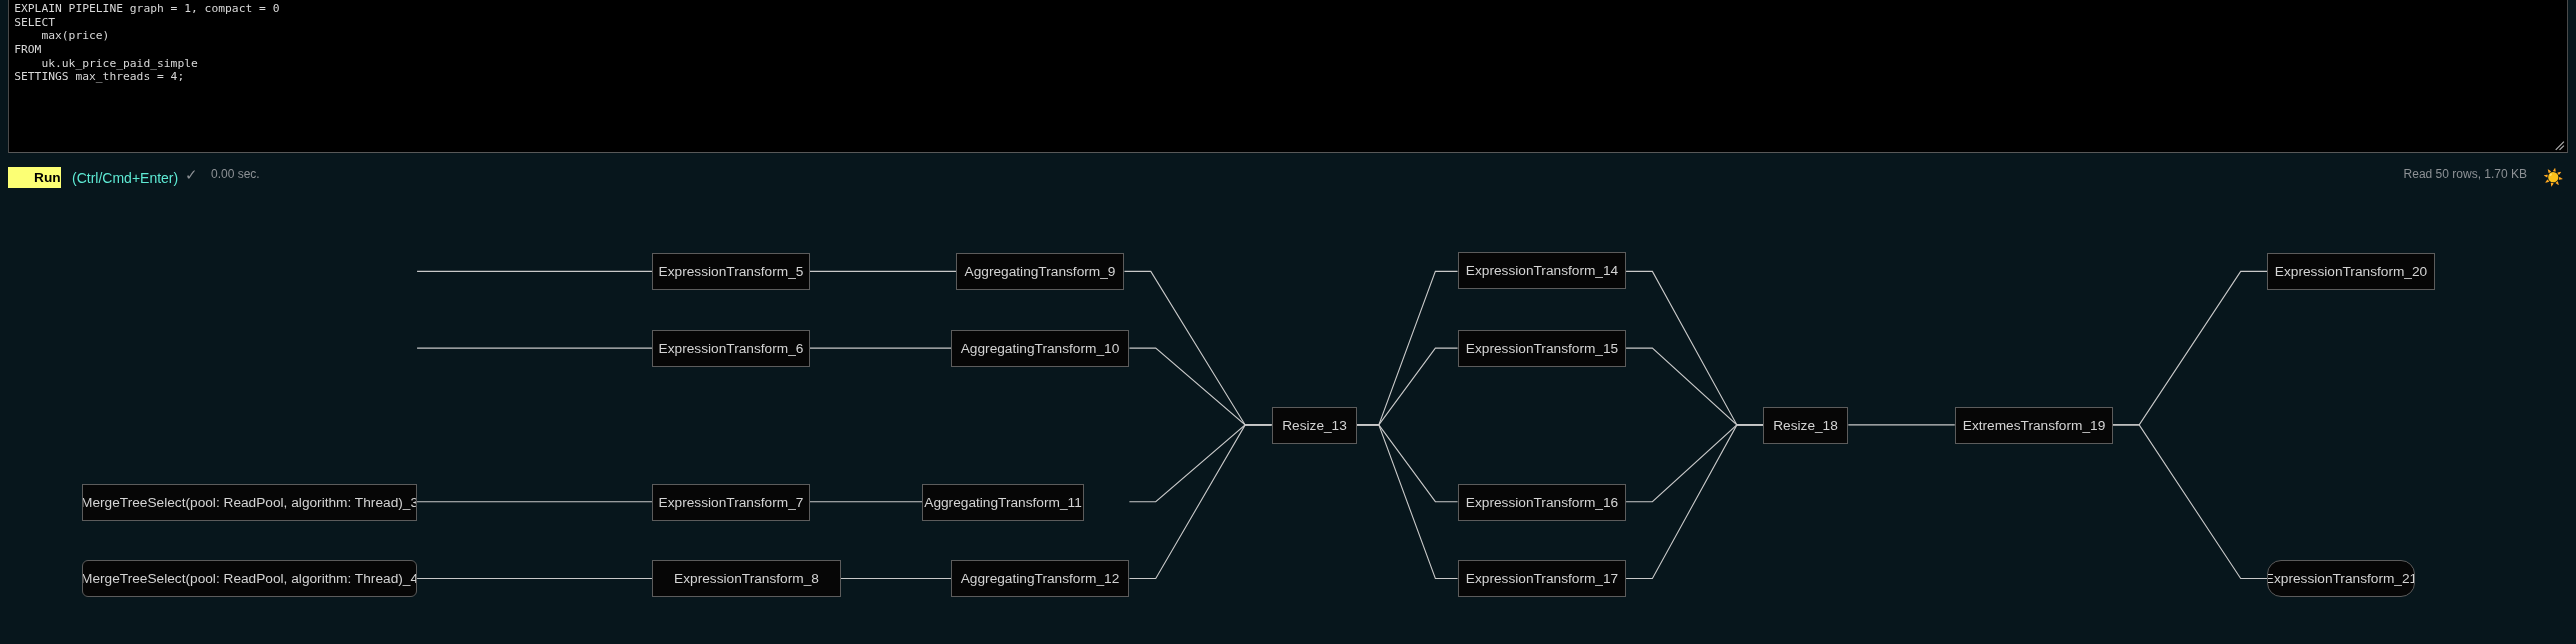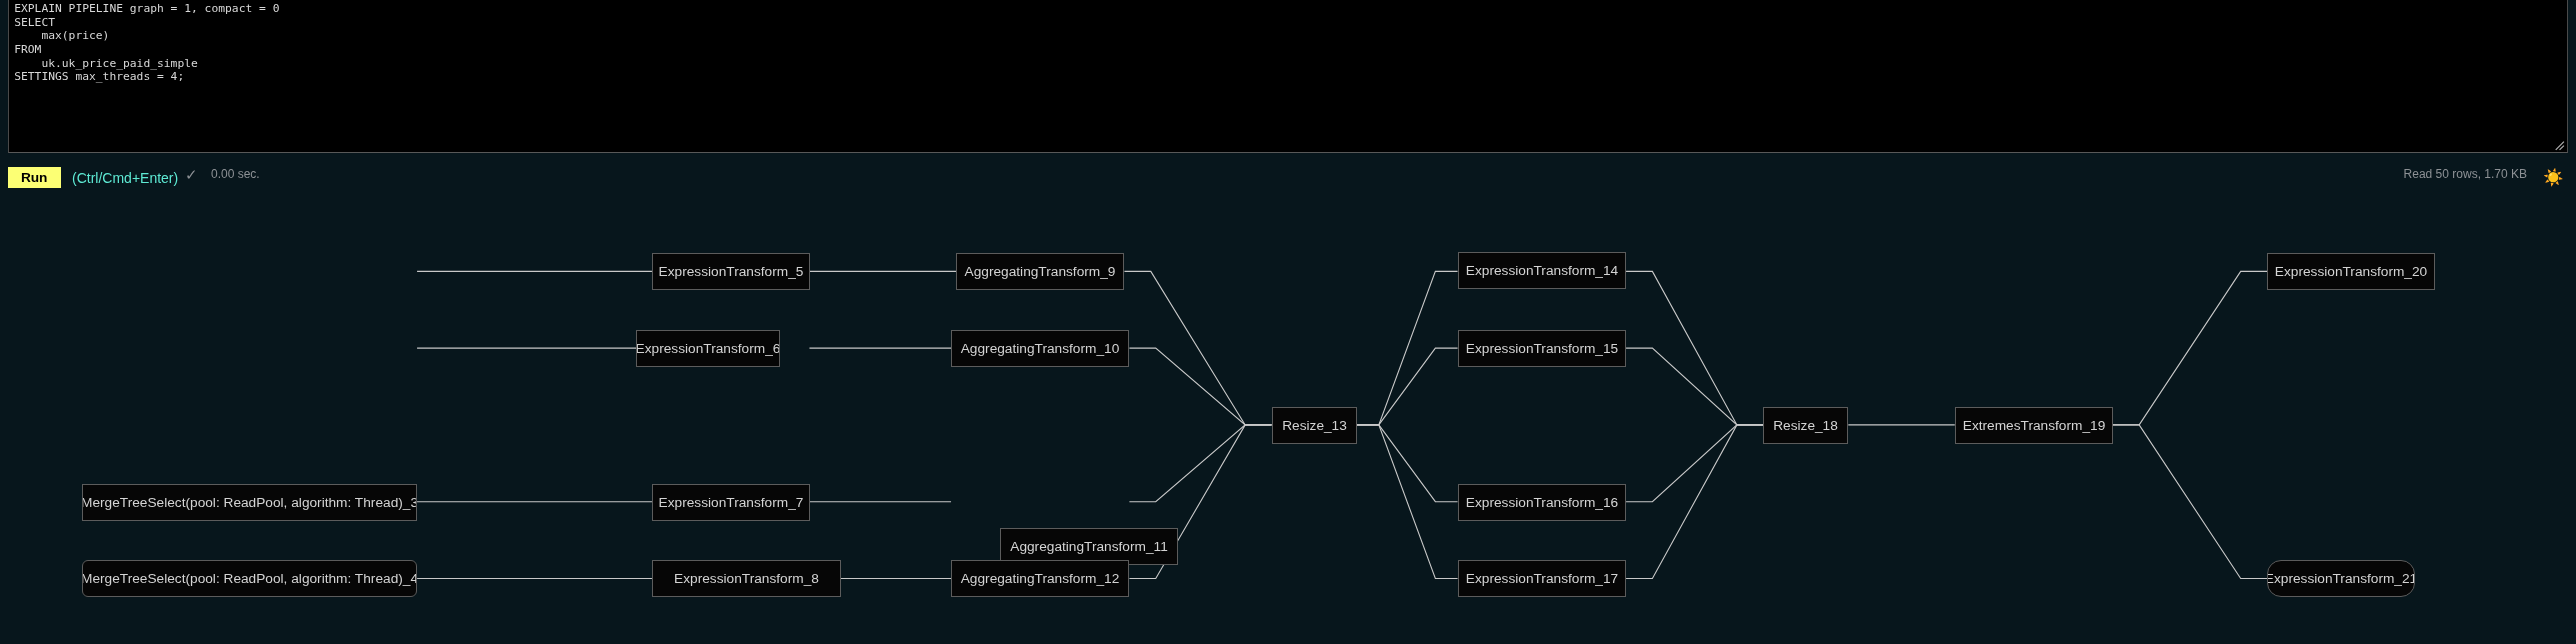--- a/index.html
+++ b/index.html
@@ -57,21 +57,21 @@
     position: absolute;
     left: 7.7px; top: 7.7px;
     width: 53px; height: 21px;
     background: #fcff74;
     color: #000000;
     border: none;
     font-family: "Liberation Sans", sans-serif;
     font-size: 13.7px;
     font-weight: bold;
     line-height: 21px;
-    text-align: center;
+    text-align: right;
     padding: 0;
     cursor: pointer;
   }
   #run-hint {
     position: absolute;
     left: 72px; top: 11px;
     font-size: 14px;
     color: #5eead4;
     white-space: nowrap;
   }
@@ -185,26 +185,26 @@
       <polyline points="2963,546.5 3011,546.5 3165,406.5 3213,406.5" fill="none" stroke="#c9c9c9" stroke-width="2"></polyline>
       <polyline points="2963,686.5 3011,686.5 3165,406.5 3213,406.5" fill="none" stroke="#c9c9c9" stroke-width="2"></polyline>
       <polyline points="3368,406.5 3562,406.5" fill="none" stroke="#c9c9c9" stroke-width="2"></polyline>
       <polyline points="3850,406.5 3898,406.5 4083,126.5 4131,126.5" fill="none" stroke="#c9c9c9" stroke-width="2"></polyline>
       <polyline points="3850,406.5 3898,406.5 4083,686.5 4131,686.5" fill="none" stroke="#c9c9c9" stroke-width="2"></polyline>
     </svg>
 
     <div class="node" style="left: 82px; top: 282px; width: 335px; height: 37px;">MergeTreeSelect(pool: ReadPool, algorithm: Thread)_3</div>
     <div class="node" style="left: 82px; top: 358px; width: 335px; height: 37px; border-radius: 6px;">MergeTreeSelect(pool: ReadPool, algorithm: Thread)_4</div>
     <div class="node" style="left: 652px; top: 51px; width: 158px; height: 37px;">ExpressionTransform_5</div>
-    <div class="node" style="left: 636px; top: 128px; width: 144px; height: 37px;">ExpressionTransform_6</div>
+    <div class="node" style="left: 652px; top: 128px; width: 158px; height: 37px;">ExpressionTransform_6</div>
     <div class="node" style="left: 652px; top: 282px; width: 158px; height: 37px;">ExpressionTransform_7</div>
     <div class="node" style="left: 652px; top: 358px; width: 189px; height: 37px;">ExpressionTransform_8</div>
     <div class="node" style="left: 956px; top: 51px; width: 168px; height: 37px;">AggregatingTransform_9</div>
     <div class="node" style="left: 951px; top: 128px; width: 178px; height: 37px;">AggregatingTransform_10</div>
-    <div class="node" style="left: 1000px; top: 282px; width: 178px; height: 37px; margin-top: 44px;">AggregatingTransform_11</div>
+    <div class="node" style="left: 922px; top: 282px; width: 162px; height: 37px;">AggregatingTransform_11</div>
     <div class="node" style="left: 951px; top: 358px; width: 178px; height: 37px; text-align: right;">AggregatingTransform_12</div>
     <div class="node" style="left: 1272px; top: 205px; width: 85px; height: 37px;">Resize_13</div>
     <div class="node" style="left: 1458px; top: 34px; width: 168px; height: 37px; margin-top: 16px;">ExpressionTransform_14</div>
     <div class="node" style="left: 1458px; top: 128px; width: 168px; height: 37px;">ExpressionTransform_15</div>
     <div class="node" style="left: 1458px; top: 282px; width: 168px; height: 37px;">ExpressionTransform_16</div>
     <div class="node" style="left: 1458px; top: 358px; width: 168px; height: 37px;">ExpressionTransform_17</div>
     <div class="node" style="left: 1763px; top: 205px; width: 85px; height: 37px;">Resize_18</div>
     <div class="node" style="left: 1955px; top: 205px; width: 158px; height: 37px;">ExtremesTransform_19</div>
     <div class="node" style="left: 2267px; top: 51px; width: 168px; height: 37px;">ExpressionTransform_20</div>
     <div class="node" style="left: 2267px; top: 358px; width: 148px; height: 37px; border-radius: 14px;">ExpressionTransform_21</div>

